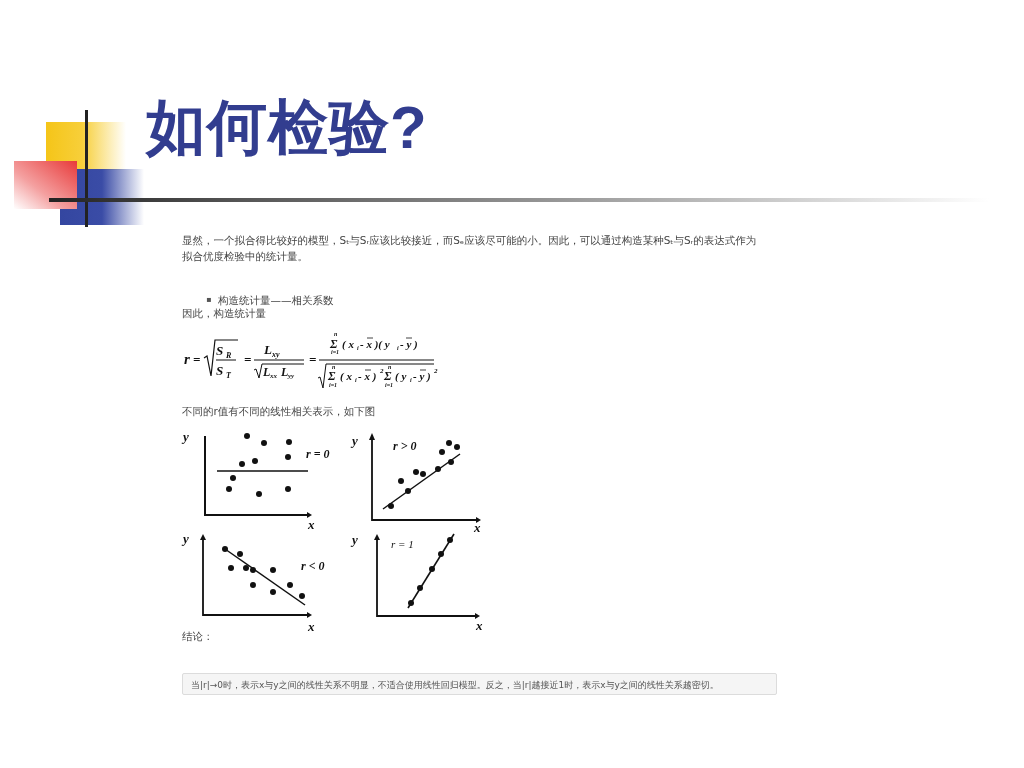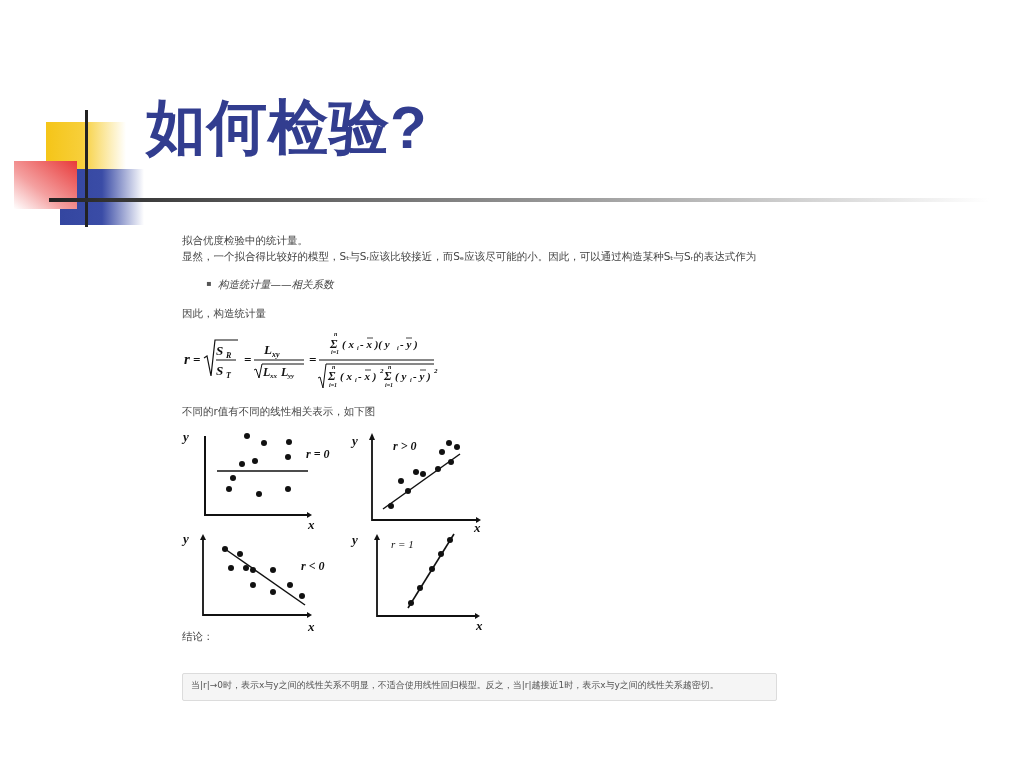--- a/index.html
+++ b/index.html
@@ -12,47 +12,47 @@
     background:linear-gradient(to right, #3446a0 0%, #3a4ca6 50%, rgba(255,255,255,0) 100%); }
   #sq-red { left:14px; top:161px; width:63px; height:48px;
     background:linear-gradient(to top right, #ffffff 0%, #f4a0a0 40%, #e83a3a 100%); }
   #line-v { left:85px; top:110px; width:3px; height:117px; background:#222; }
   #line-h { left:49px; top:198px; width:940px; height:4px;
     background:linear-gradient(to right, #222 0%, #555 20%, #999 55%, #ddd 85%, rgba(255,255,255,0) 100%); }
   #title { position:absolute; left:146px; top:88px; font-size:60px; font-weight:bold;
     color:#323d8f; letter-spacing:1px; font-family:Liberation Sans, sans-serif; }
   .txt { position:absolute; font-size:10.5px; color:#444; line-height:16px; white-space:nowrap; }
   #para1 { left:182px; top:232px; }
-  #bullet { left:218px; top:276px;font-style:italic; }
+  #bullet { left:218px; top:292px; }
   #bullet:before { content:"▪"; position:absolute; left:-12px; font-size:8px; color:#555; }
   #para2 { left:182px; top:305px; }
   #para3 { left:182px; top:403px;text-align:right; }
   #concl-label { left:182px; top:628px; }
   #formula { position:absolute; left:182px; top:330px; width:260px; height:60px; }
   #formula svg text { font-family:"Liberation Serif", serif; font-style:italic; font-weight:bold; fill:#111; }
   .plot { position:absolute; }
   .plot svg text { font-family:"Liberation Serif", serif; font-style:italic; fill:#111; }
-  #concl-box { position:absolute; left:182px; top:673px; width:595px; height:28px;
+  #concl-box { position:absolute; left:182px; top:673px; width:595px; height:22px;
     background:#f5f5f5; border:1px solid #dcdcdc; border-radius:2px;
     font-size:9px; color:#555; line-height:22px; padding-left:8px; box-sizing:border-box; white-space:nowrap; }
 </style>
 </head>
 <body>
 
 <div class="deco" id="sq-yellow"></div>
 <div class="deco" id="sq-blue"></div>
 <div class="deco" id="sq-red"></div>
 <div class="deco" id="line-v"></div>
 <div class="deco" id="line-h"></div>
 
 <div id="title">如何检验?</div>
 
 <div class="txt" id="para1">
+  <div>显然，一个拟合得比较好的模型，Sₜ与Sᵣ应该比较接近，而Sₑ应该尽可能的小。因此，可以通过构造某种Sₜ与Sᵣ的表达式作为</div>
   <div>拟合优度检验中的统计量。</div>
-  <div>显然，一个拟合得比较好的模型，Sₜ与Sᵣ应该比较接近，而Sₑ应该尽可能的小。因此，可以通过构造某种Sₜ与Sᵣ的表达式作为</div>
 </div>
 
 <div class="txt" id="bullet">构造统计量——相关系数</div>
 <div class="txt" id="para2">因此，构造统计量</div>
 
 <div id="formula">
   <svg width="260" height="62" viewBox="0 0 260 62">
     <text x="2" y="34" font-size="15">r</text>
     <text x="11" y="34" font-size="13" font-style="normal">=</text>
 

